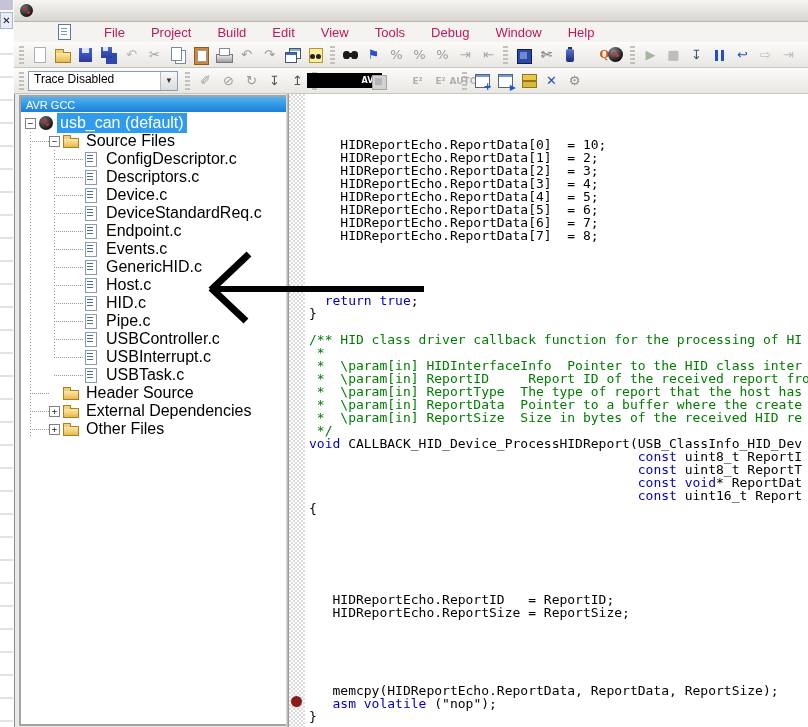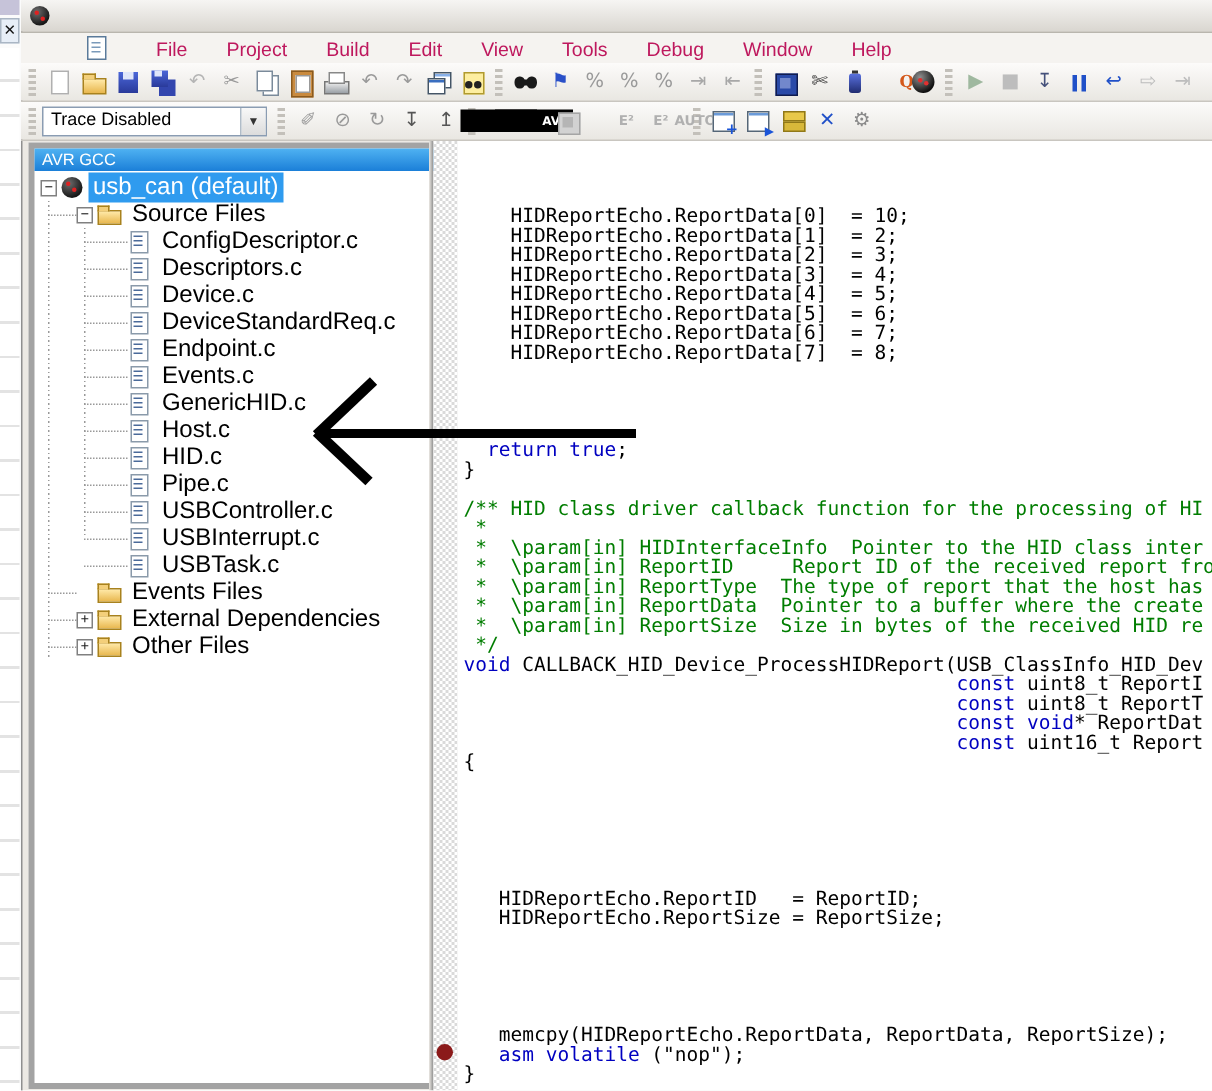--- a/index.html
+++ b/index.html
@@ -75,21 +75,21 @@
   .txt-small{font:bold 9px "DejaVu Sans",sans-serif;}
   .txt-qt{font:bold 11px "DejaVu Serif",serif;}
 
   
   .combo{width:150px;height:20px;border:1px solid #8a9cb2;background:#fff;display:flex;margin-right:4px;flex:none;box-sizing:border-box;}
   .combo-text{flex:1;font-size:12px;color:#000;padding:0 5px;white-space:nowrap;}
   .combo-btn{width:16px;height:18px;background:linear-gradient(#f8f8f8,#dcdcdc);border-left:1px solid #b0bcc8;
              display:flex;align-items:center;justify-content:center;font-size:8px;color:#333;}
 
   
-  .panel{position:absolute;left:19px;top:95px;width:303px;height:631px;border:4px solid #a3a3a3;background:#fff;box-sizing:border-box;}
+  .panel{position:absolute;left:19px;top:95px;width:303px;height:631px;border:2px solid #a3a3a3;background:#fff;box-sizing:border-box;}
   .ph{height:15px;background:linear-gradient(#4fb2f2,#1b7fd8);color:#fff;display:flex;align-items:center;padding:0 5px;font-size:11px;}
   .ph-title{flex:1;}
   .ph-btn{font-size:9px;margin-left:7px;cursor:default;}
   .pb{position:relative;height:614px;overflow:hidden;padding-top:2px;}
   .trow{position:relative;height:18px;display:flex;align-items:center;white-space:nowrap;}
   .trow.lvl0{padding-left:4px;} .trow.lvl1{padding-left:28px;} .trow.lvl2{padding-left:62px;}
   .trow.lvl1::before{content:"";position:absolute;left:9px;top:9px;width:19px;border-top:1px dotted #999;}
   .trow.lvl2::before{content:"";position:absolute;left:33px;top:9px;width:29px;border-top:1px dotted #999;}
   .exp{width:11px;height:11px;box-sizing:border-box;border:1px solid #808080;background:#fff;
        font:9px/9px "DejaVu Sans Mono",monospace;text-align:center;color:#222;margin-right:3px;flex:none;}
@@ -346,21 +346,21 @@
           <span class="tico t-file"></span>
           <span class="tl">USBInterrupt.c</span>
         </div>
         <div class="trow lvl2">
           <span class="tico t-file"></span>
           <span class="tl">USBTask.c</span>
         </div>
         <div class="trow lvl1">
           <span class="expspace"></span>
           <span class="tico t-folder"></span>
-          <span class="tl">Events Files</span>
+          <span class="tl">Header Source</span>
         </div>
         <div class="trow lvl1">
           <span class="exp">+</span>
           <span class="tico t-folder"></span>
           <span class="tl">External Dependencies</span>
         </div>
         <div class="trow lvl1">
           <span class="exp">+</span>
           <span class="tico t-folder"></span>
           <span class="tl">Other Files</span>

